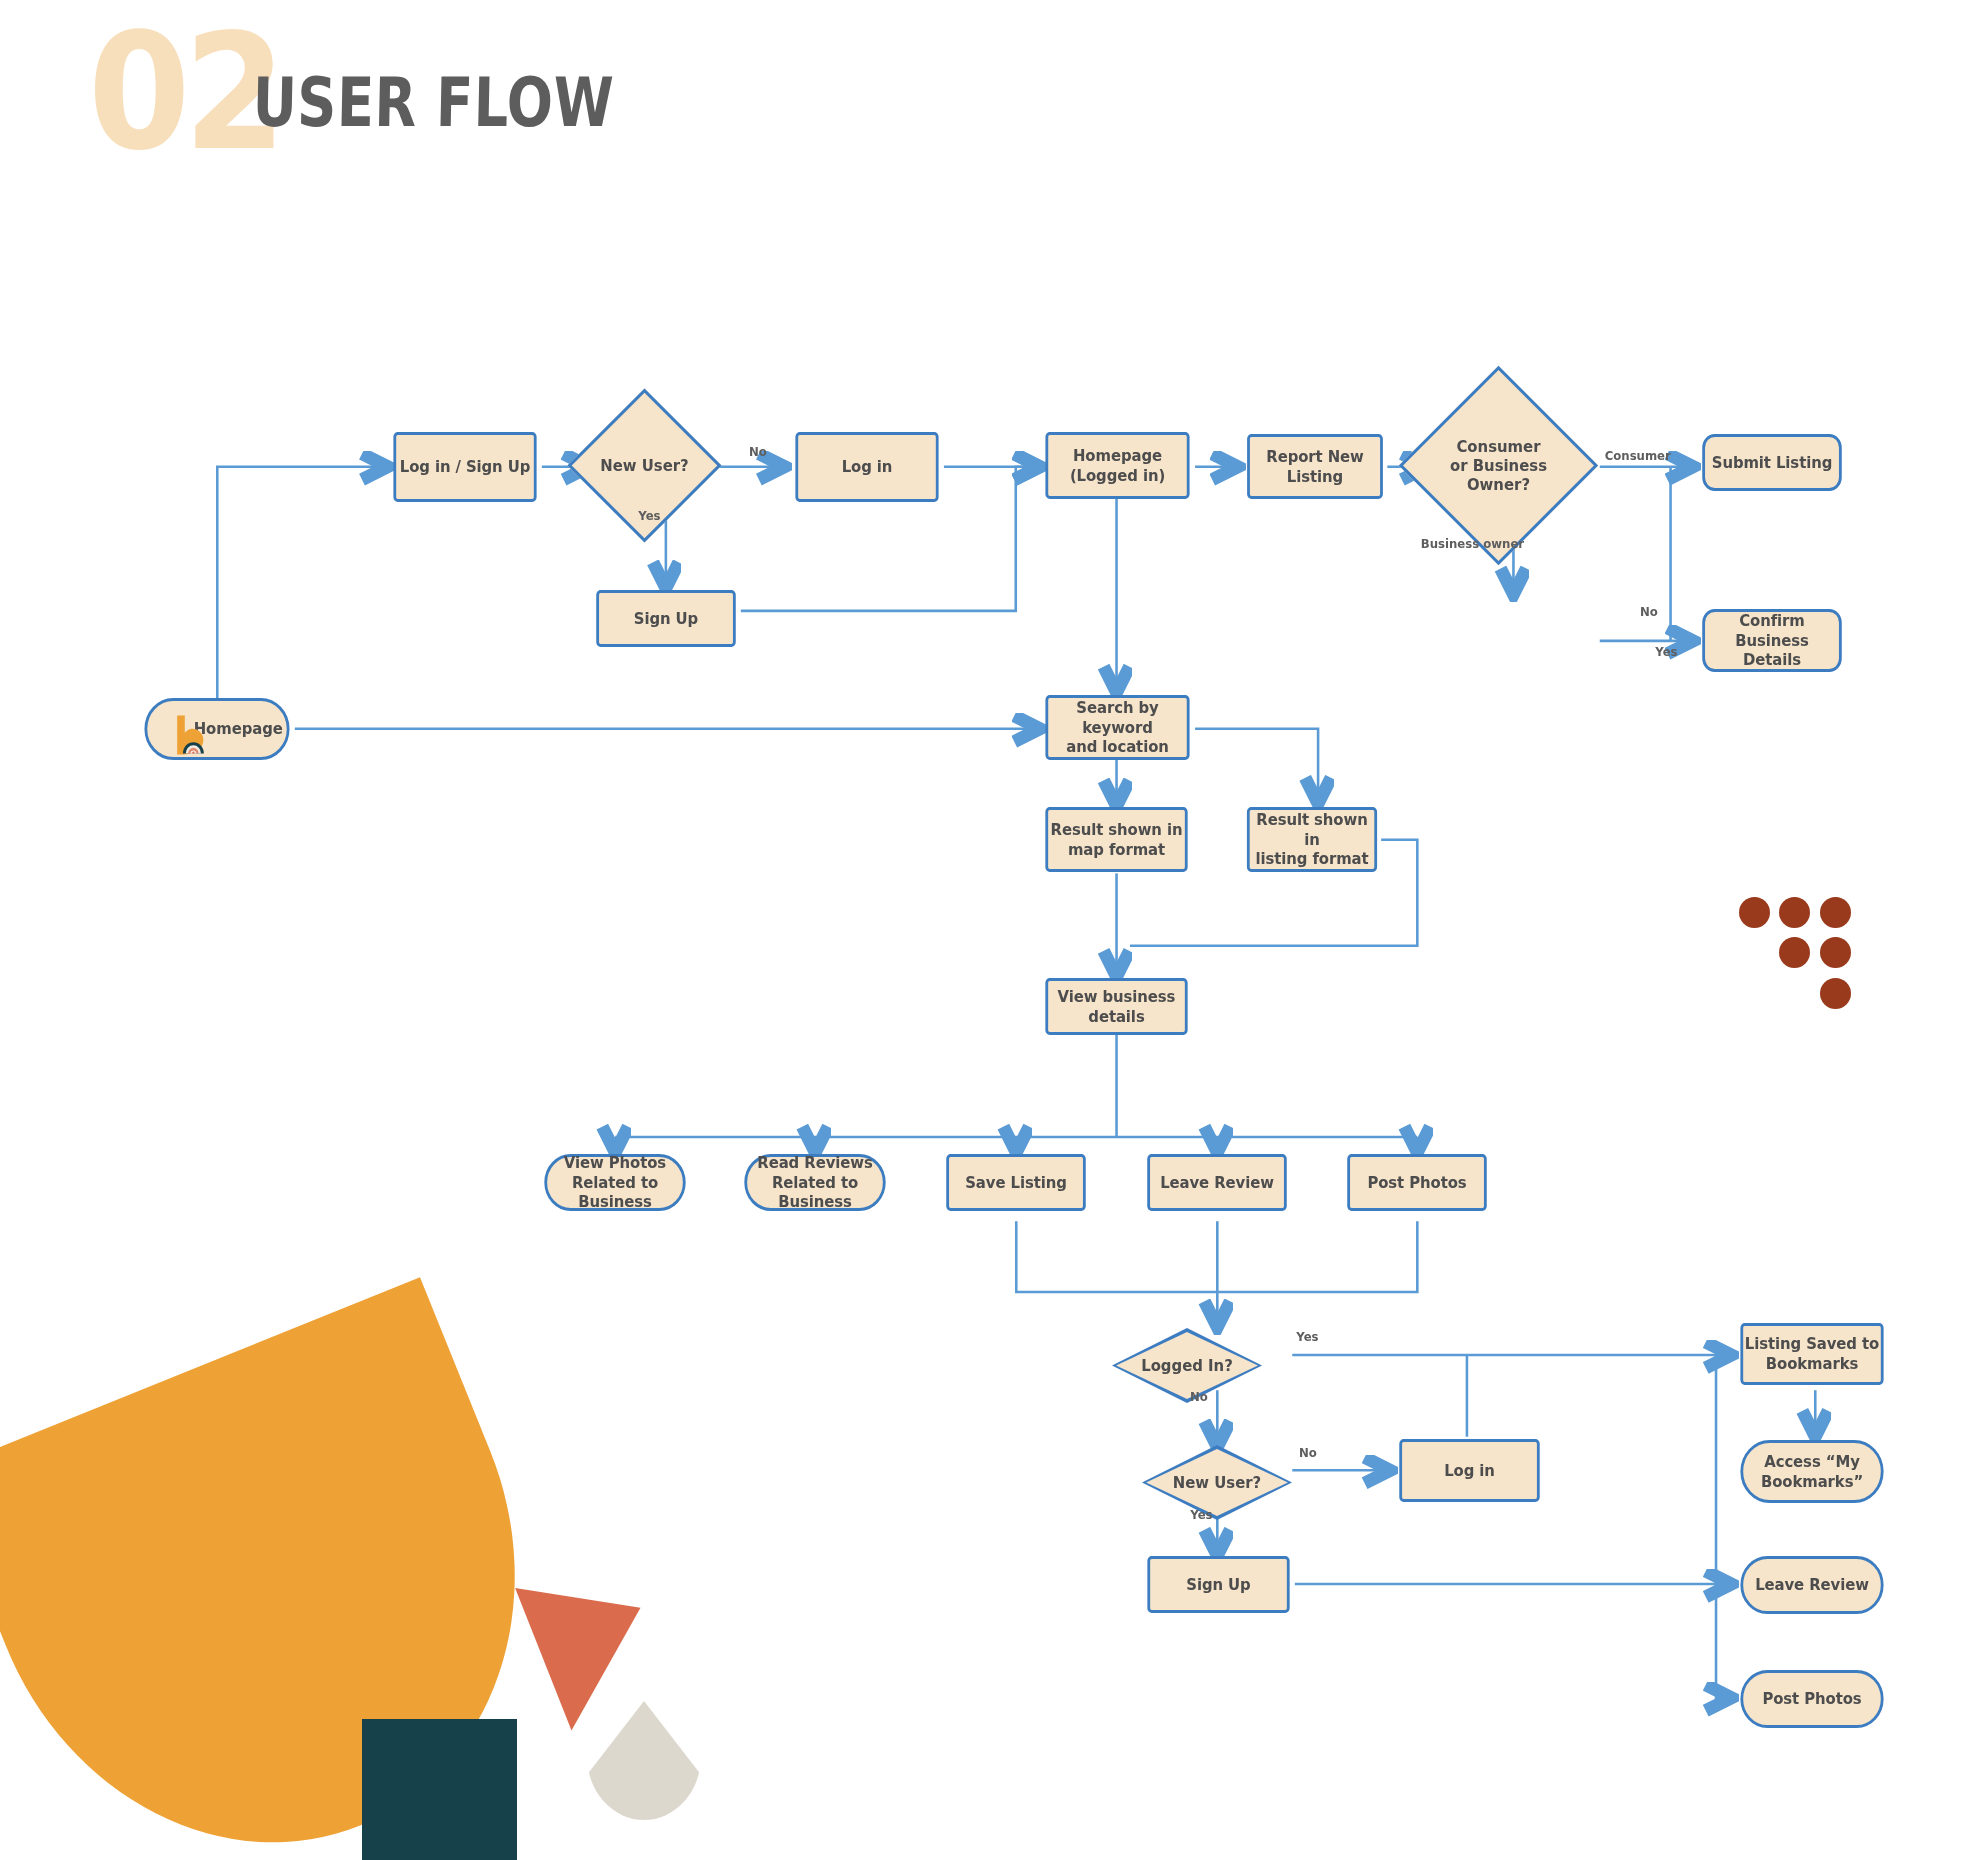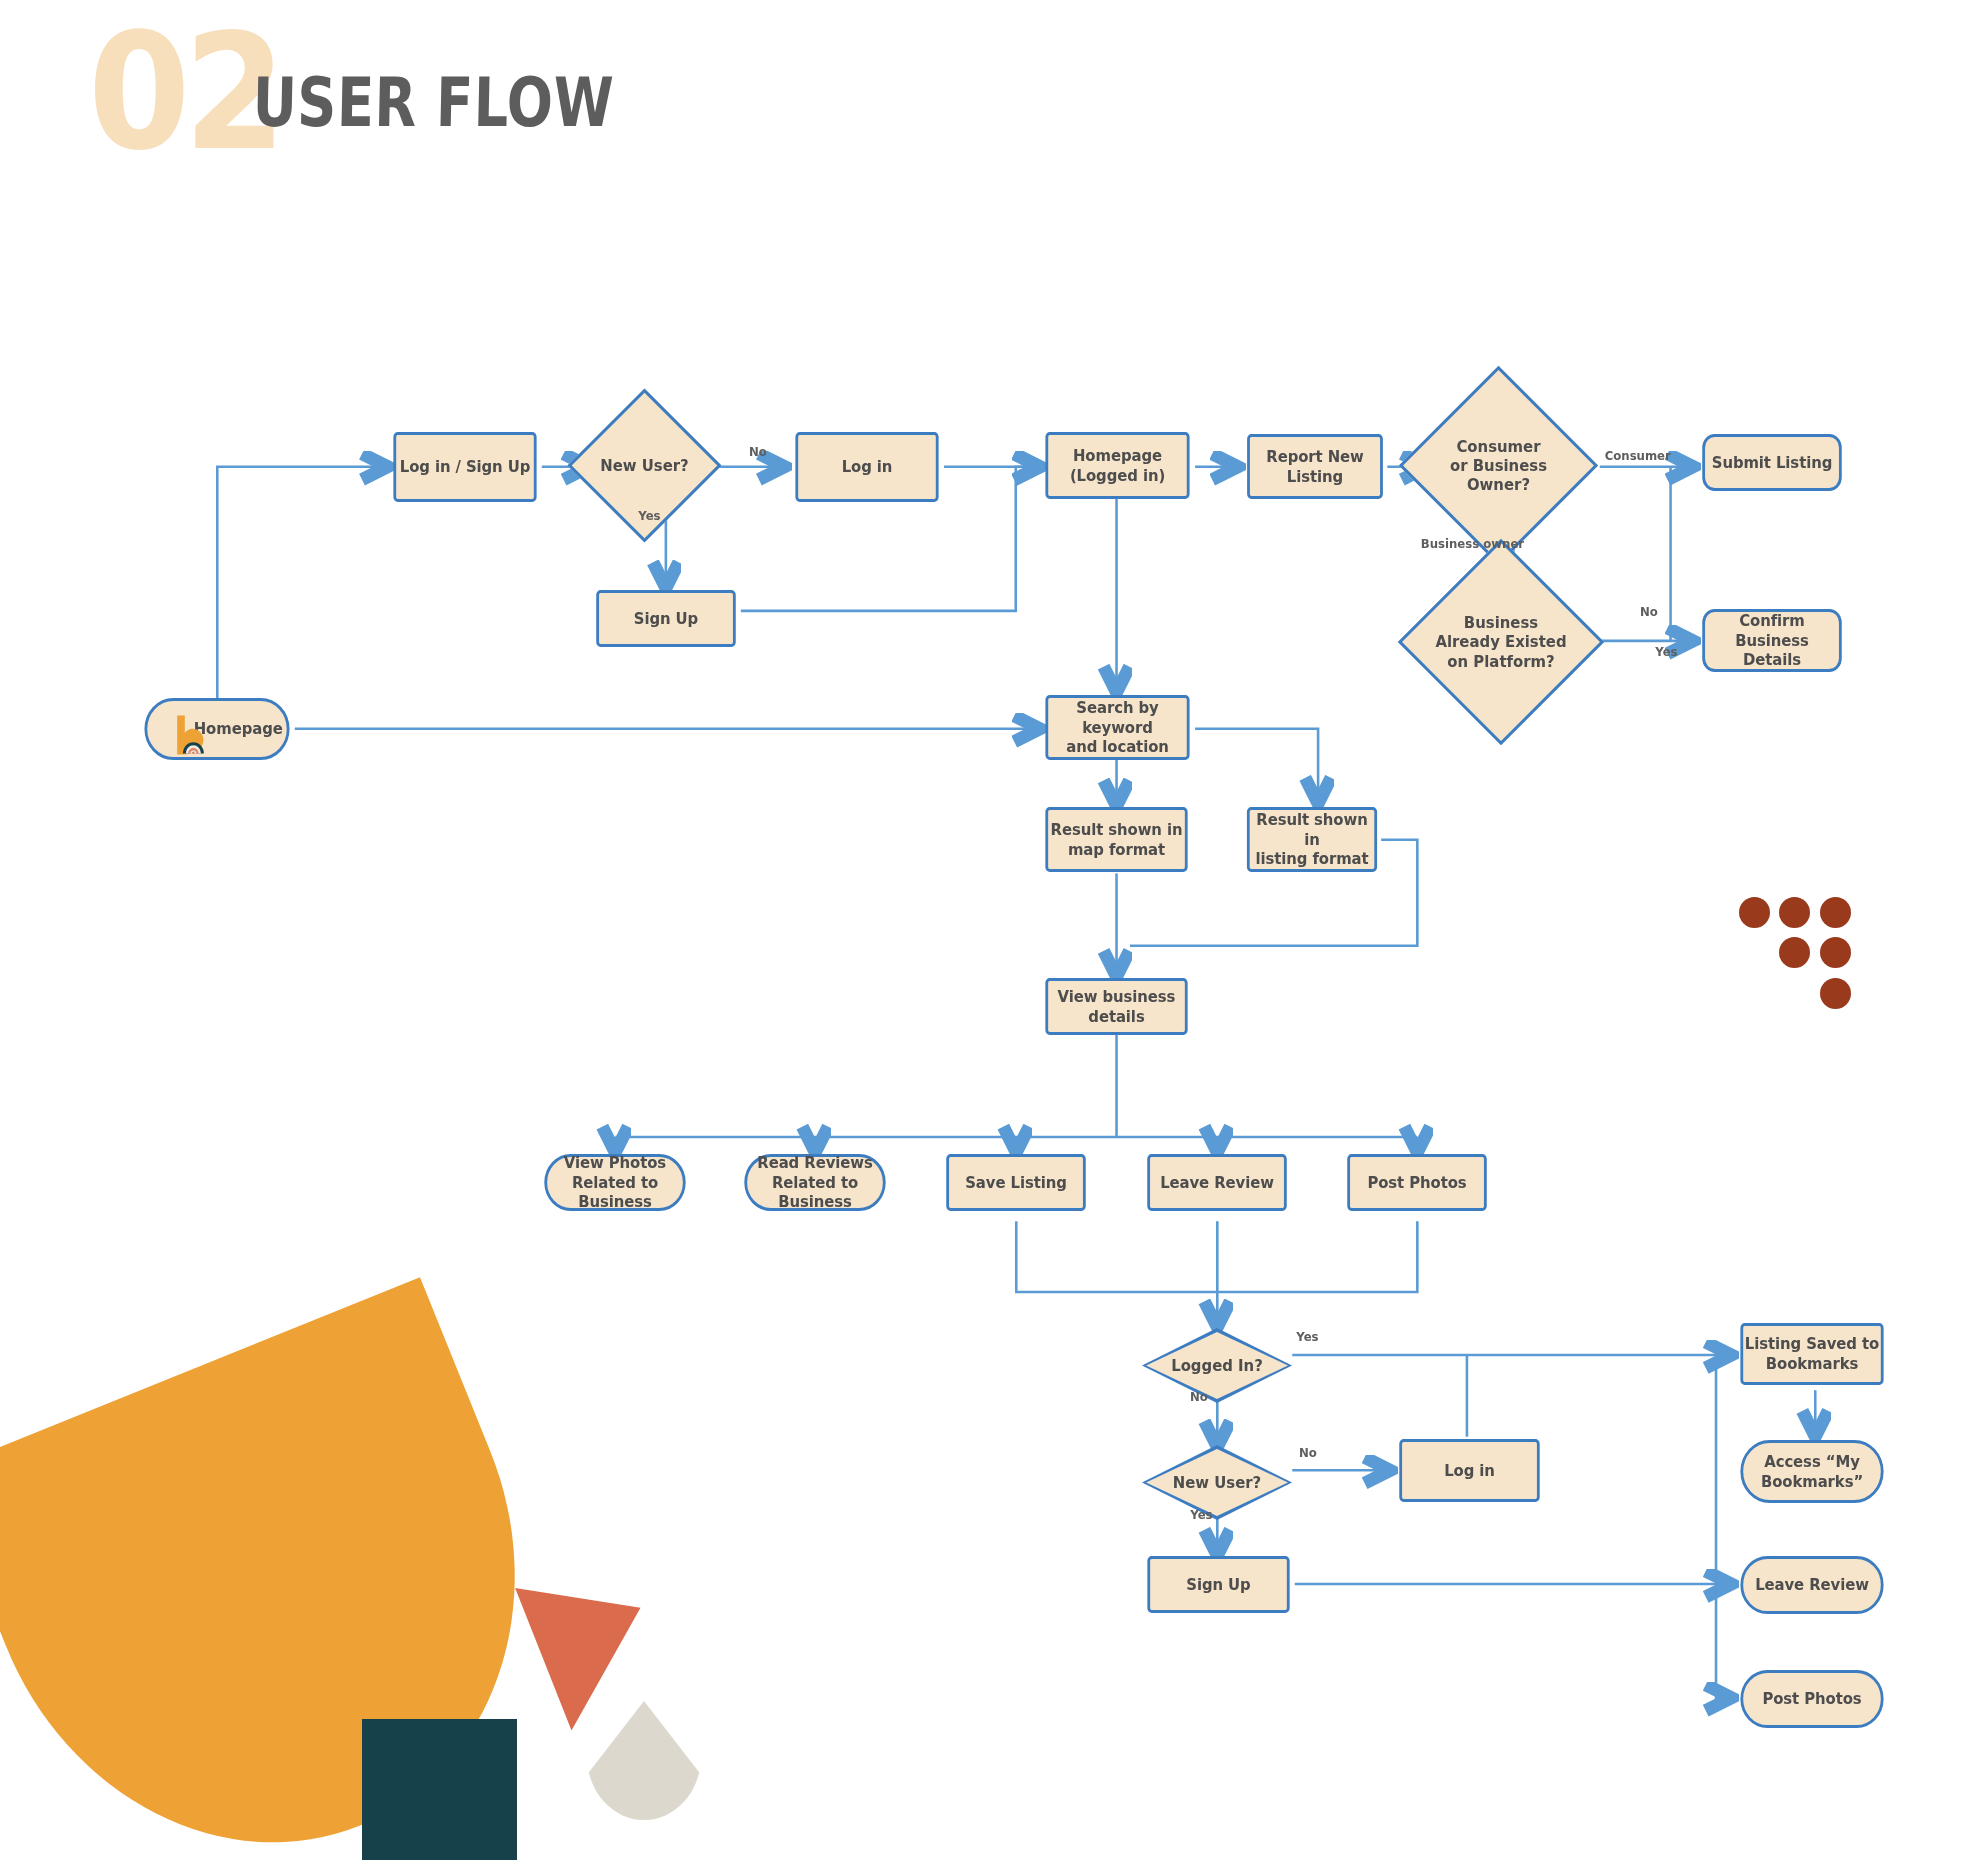--- a/index.html
+++ b/index.html
@@ -233,28 +233,20 @@
       <span>Consumer</span>
       <span>or Business</span>
       <span>Owner?</span>
     </div>
   </div>
 
   <div class="node round" style="left:1697px;top:434px;width:150px;height:57px;">
     <span>Submit Listing</span>
   </div>
 
-  <div class="dia" style="left:1428px;top:569px;width:146px;height:146px;">
-    <div class="shape"></div>
-    <div class="txt" style="flex-direction:column;">
-      <span>Business</span>
-      <span>Already Existed</span>
-      <span>on Platform?</span>
-    </div>
-  </div>
 
   <div class="node round" style="left:1697px;top:609px;width:150px;height:63px;flex-direction:column;">
     <span>Confirm</span>
     <span>Business Details</span>
   </div>
 
   <div class="node rect" style="left:1040px;top:695px;width:155px;height:65px;flex-direction:column;">
     <span>Search by keyword</span>
     <span>and location</span>
   </div>
@@ -289,21 +281,21 @@
   </div>
 
   <div class="node rect" style="left:1142px;top:1154px;width:150px;height:57px;">
     <span>Leave Review</span>
   </div>
 
   <div class="node rect" style="left:1342px;top:1154px;width:150px;height:57px;">
     <span>Post Photos</span>
   </div>
 
-  <div class="dia" style="left:1142px;top:1328px;width:150px;height:75px;">
+  <div class="dia" style="left:1112px;top:1328px;width:150px;height:75px;">
     <div class="shape" style="transform:none;clip-path:polygon(50% 0%,100% 50%,50% 100%,0% 50%);border:none;background:#3c7cc0;"></div>
     <div class="shape" style="transform:none;clip-path:polygon(50% 0%,100% 50%,50% 100%,0% 50%);border:none;background:#f6e4cb;inset:4.1px;"></div>
     <div class="txt">Logged In?</div>
   </div>
 
   <div class="dia" style="left:1142px;top:1445px;width:150px;height:75px;">
     <div class="shape" style="transform:none;clip-path:polygon(50% 0%,100% 50%,50% 100%,0% 50%);border:none;background:#3c7cc0;"></div>
     <div class="shape" style="transform:none;clip-path:polygon(50% 0%,100% 50%,50% 100%,0% 50%);border:none;background:#f6e4cb;inset:4.1px;"></div>
     <div class="txt">New User?</div>
   </div>

